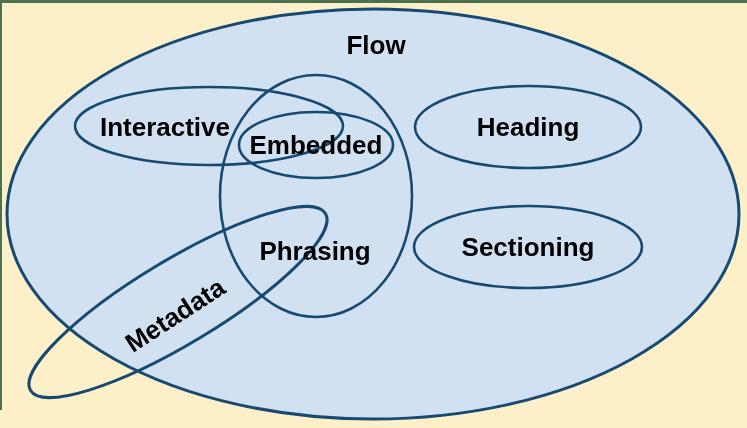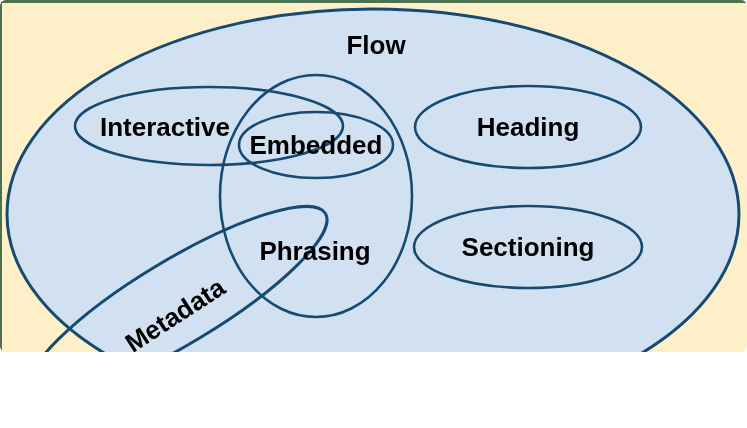--- a/index.html
+++ b/index.html
@@ -3,24 +3,23 @@
 <meta charset="utf-8">
 <style>
   html, body {
     margin: 0;
     padding: 0;
     background: #ffffff;
   }
   .stage {
     position: relative;
     width: 747px;
-    height: 352px;
+    height: 428px;
     overflow: hidden;
     font-family: "Liberation Sans", sans-serif;
-    border-radius: 6px;
   }
   svg { display: block; }
   .venn-label {
     font-family: "Liberation Sans", sans-serif;
     font-weight: 700;
     font-size: 26px;
     fill: #000000;
   }
 </style>
 </head>

